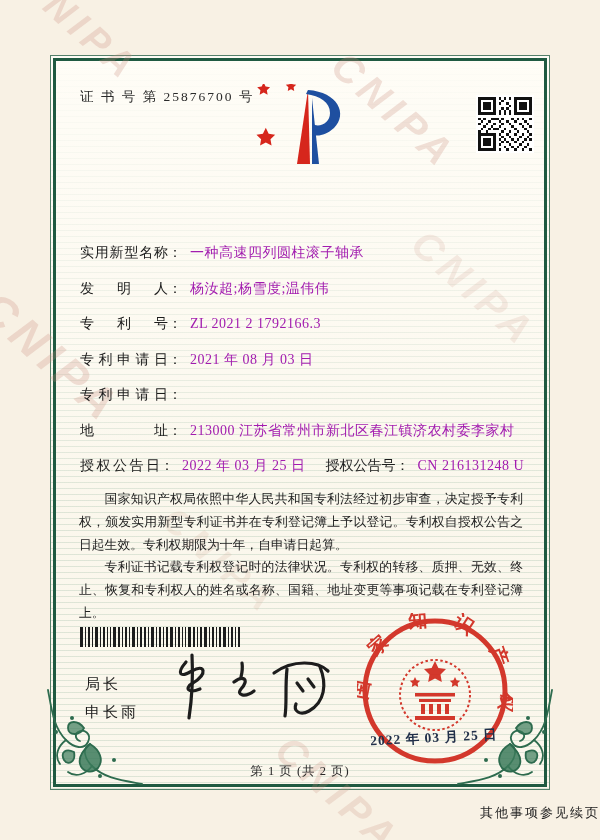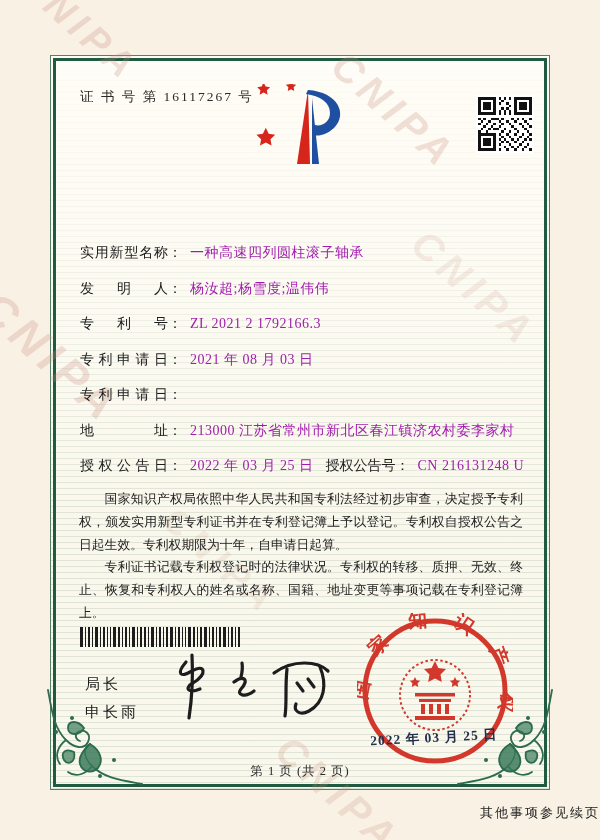--- a/index.html
+++ b/index.html
@@ -63,21 +63,21 @@
   .fields{position:absolute;left:80px;top:243px;width:444px;z-index:3;font-size:14px;}
   .f-row{height:35.5px;display:flex;align-items:flex-start;line-height:19px;white-space:nowrap;}
   .f-label{
     display:inline-block;width:88px;
     text-align:justify;text-align-last:justify;
     -moz-text-align-last:justify;
     color:#1c1c1c;
   }
   .f-colon{display:inline-block;margin-right:8px;}
   .f-value{letter-spacing:0.5px;color:#a21caf;}
-  .f-pair2{margin-left:12px;display:flex;}
+  .f-pair2{margin-left:20px;display:flex;}
   .f-label2{display:inline-block;color:#1c1c1c;}
 
   
   .body-text{
     position:absolute;left:79px;top:488px;width:444px;z-index:3;
     font-size:12.8px;line-height:1.78;text-align:justify;color:#222;
   }
   .body-text p{margin:0;text-indent:2em;}
 
   
@@ -141,21 +141,21 @@
     </defs>
   </svg>
 
   <svg class="ornament orn-br" width="100" height="100" viewBox="0 0 100 100">
     <use href="#flourish"></use>
   </svg>
   <svg class="ornament orn-bl" width="100" height="100" viewBox="0 0 100 100">
     <use href="#flourish" transform="translate(100,0) scale(-1,1)"></use>
   </svg>
 
-  <div class="cert-no">证 书 号 第 16117267 号</div>
+  <div class="cert-no">证 书 号 第 25876700 号</div>
 
   <svg class="logo" width="108" height="86" viewBox="0 0 108 86">
     <g fill="#d6261c">
       <path d="M22,62 l3.2,6.6 7.2,1 -5.2,5 1.2,7.2 -6.4,-3.4 -6.4,3.4 1.2,-7.2 -5.2,-5 7.2,-1 Z" transform="translate(0,-12) scale(0.9)"></path>
       <path d="M22,62 l3.2,6.6 7.2,1 -5.2,5 1.2,7.2 -6.4,-3.4 -6.4,3.4 1.2,-7.2 -5.2,-5 7.2,-1 Z" transform="translate(4,-40) scale(0.62)"></path>
       <path d="M22,62 l3.2,6.6 7.2,1 -5.2,5 1.2,7.2 -6.4,-3.4 -6.4,3.4 1.2,-7.2 -5.2,-5 7.2,-1 Z" transform="translate(20,-52) scale(0.45)"></path>
       <path d="M22,62 l3.2,6.6 7.2,1 -5.2,5 1.2,7.2 -6.4,-3.4 -6.4,3.4 1.2,-7.2 -5.2,-5 7.2,-1 Z" transform="translate(34,-58) scale(0.3)"></path>
       <path d="M22,62 l3.2,6.6 7.2,1 -5.2,5 1.2,7.2 -6.4,-3.4 -6.4,3.4 1.2,-7.2 -5.2,-5 7.2,-1 Z" transform="translate(34,-34) scale(0.5)"></path>
     </g>
     <polygon points="62,6 51,80 64,80" fill="#d6261c"></polygon>

